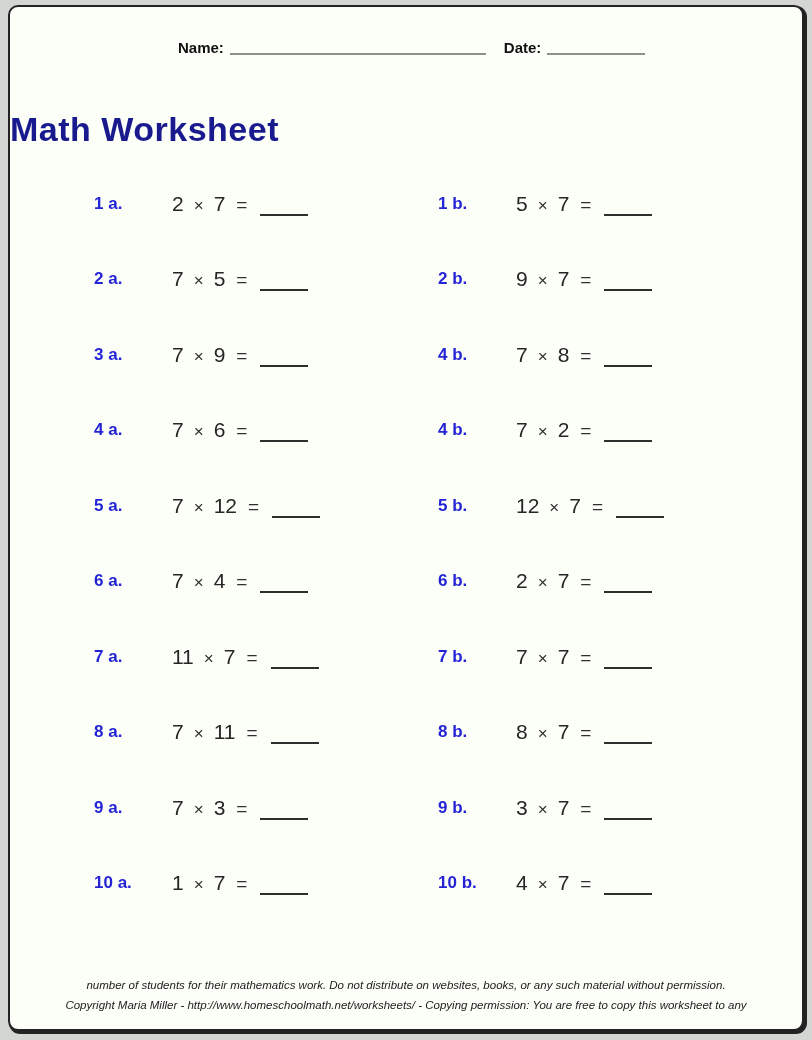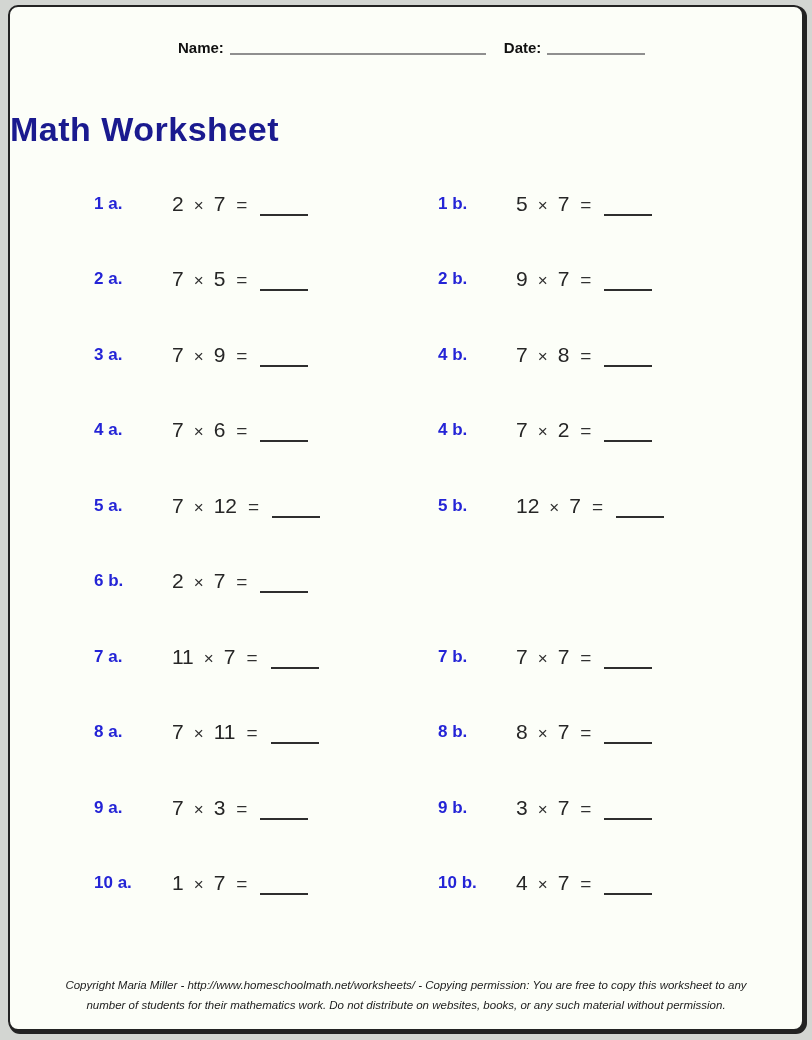--- a/index.html
+++ b/index.html
@@ -185,20 +185,24 @@
         <span class="expr"><span>7</span><span class="op">×</span><span>12</span><span class="op eq">=</span><span class="blank"></span></span>
       </div>
       <div class="cell">
         <span class="plabel">5 b.</span>
         <span class="expr"><span>12</span><span class="op">×</span><span>7</span><span class="op eq">=</span><span class="blank"></span></span>
       </div>
     </div>
 
     <div class="prow">
       <div class="cell">
+        <span class="plabel">6 a.</span>
+        <span class="expr"><span>7</span><span class="op">×</span><span>4</span><span class="op eq">=</span><span class="blank"></span></span>
+      </div>
+      <div class="cell">
         <span class="plabel">6 b.</span>
         <span class="expr"><span>2</span><span class="op">×</span><span>7</span><span class="op eq">=</span><span class="blank"></span></span>
       </div>
     </div>
 
     <div class="prow">
       <div class="cell">
         <span class="plabel">7 a.</span>
         <span class="expr"><span>11</span><span class="op">×</span><span>7</span><span class="op eq">=</span><span class="blank"></span></span>
       </div>
@@ -237,17 +241,17 @@
       </div>
       <div class="cell">
         <span class="plabel">10 b.</span>
         <span class="expr"><span>4</span><span class="op">×</span><span>7</span><span class="op eq">=</span><span class="blank"></span></span>
       </div>
     </div>
 
   </div>
 
   <div class="footer">
+    <div>number of students for their mathematics work. Do not distribute on websites, books, or any such material without permission.</div>
     <div>Copyright Maria Miller - http://www.homeschoolmath.net/worksheets/ - Copying permission: You are free to copy this worksheet to any</div>
-    <div>number of students for their mathematics work. Do not distribute on websites, books, or any such material without permission.</div>
   </div>
 
 </div>
 
 </body></html>

